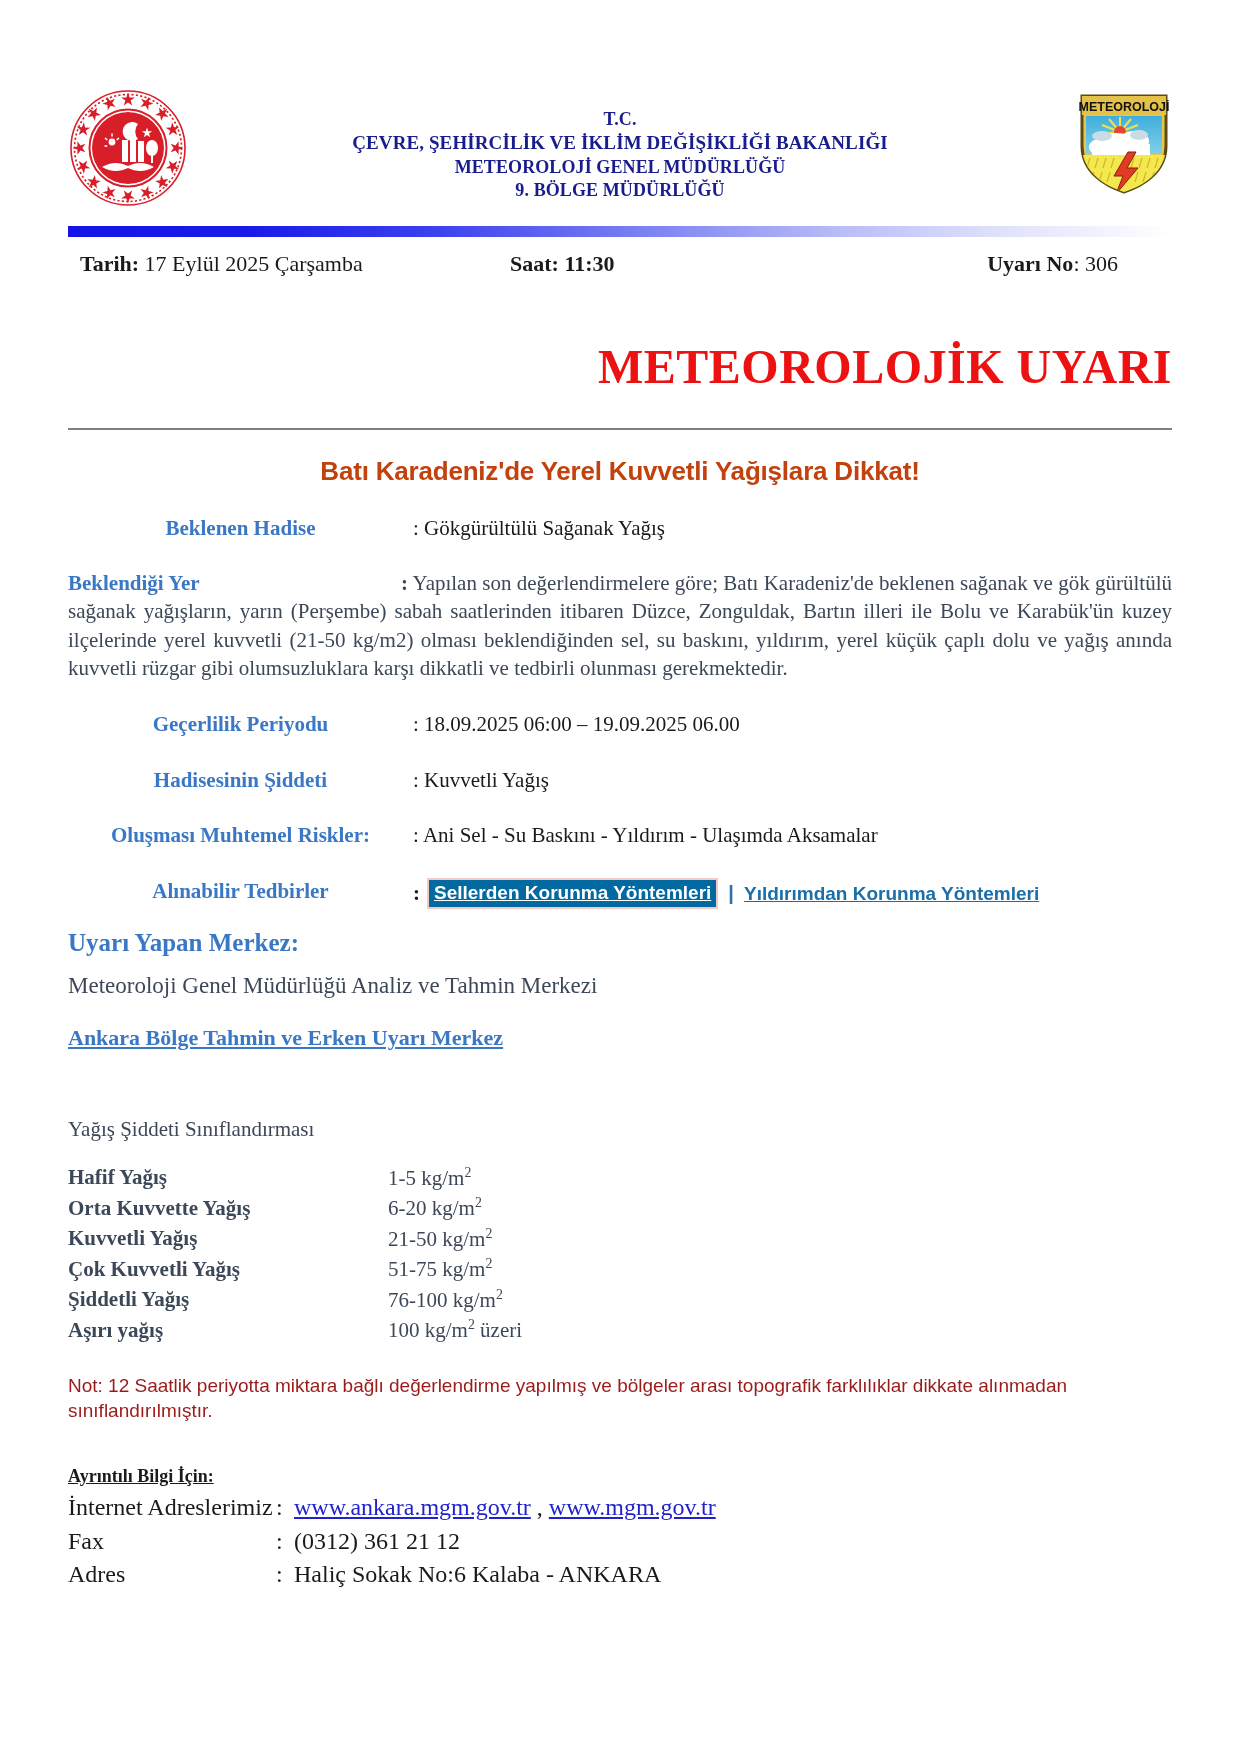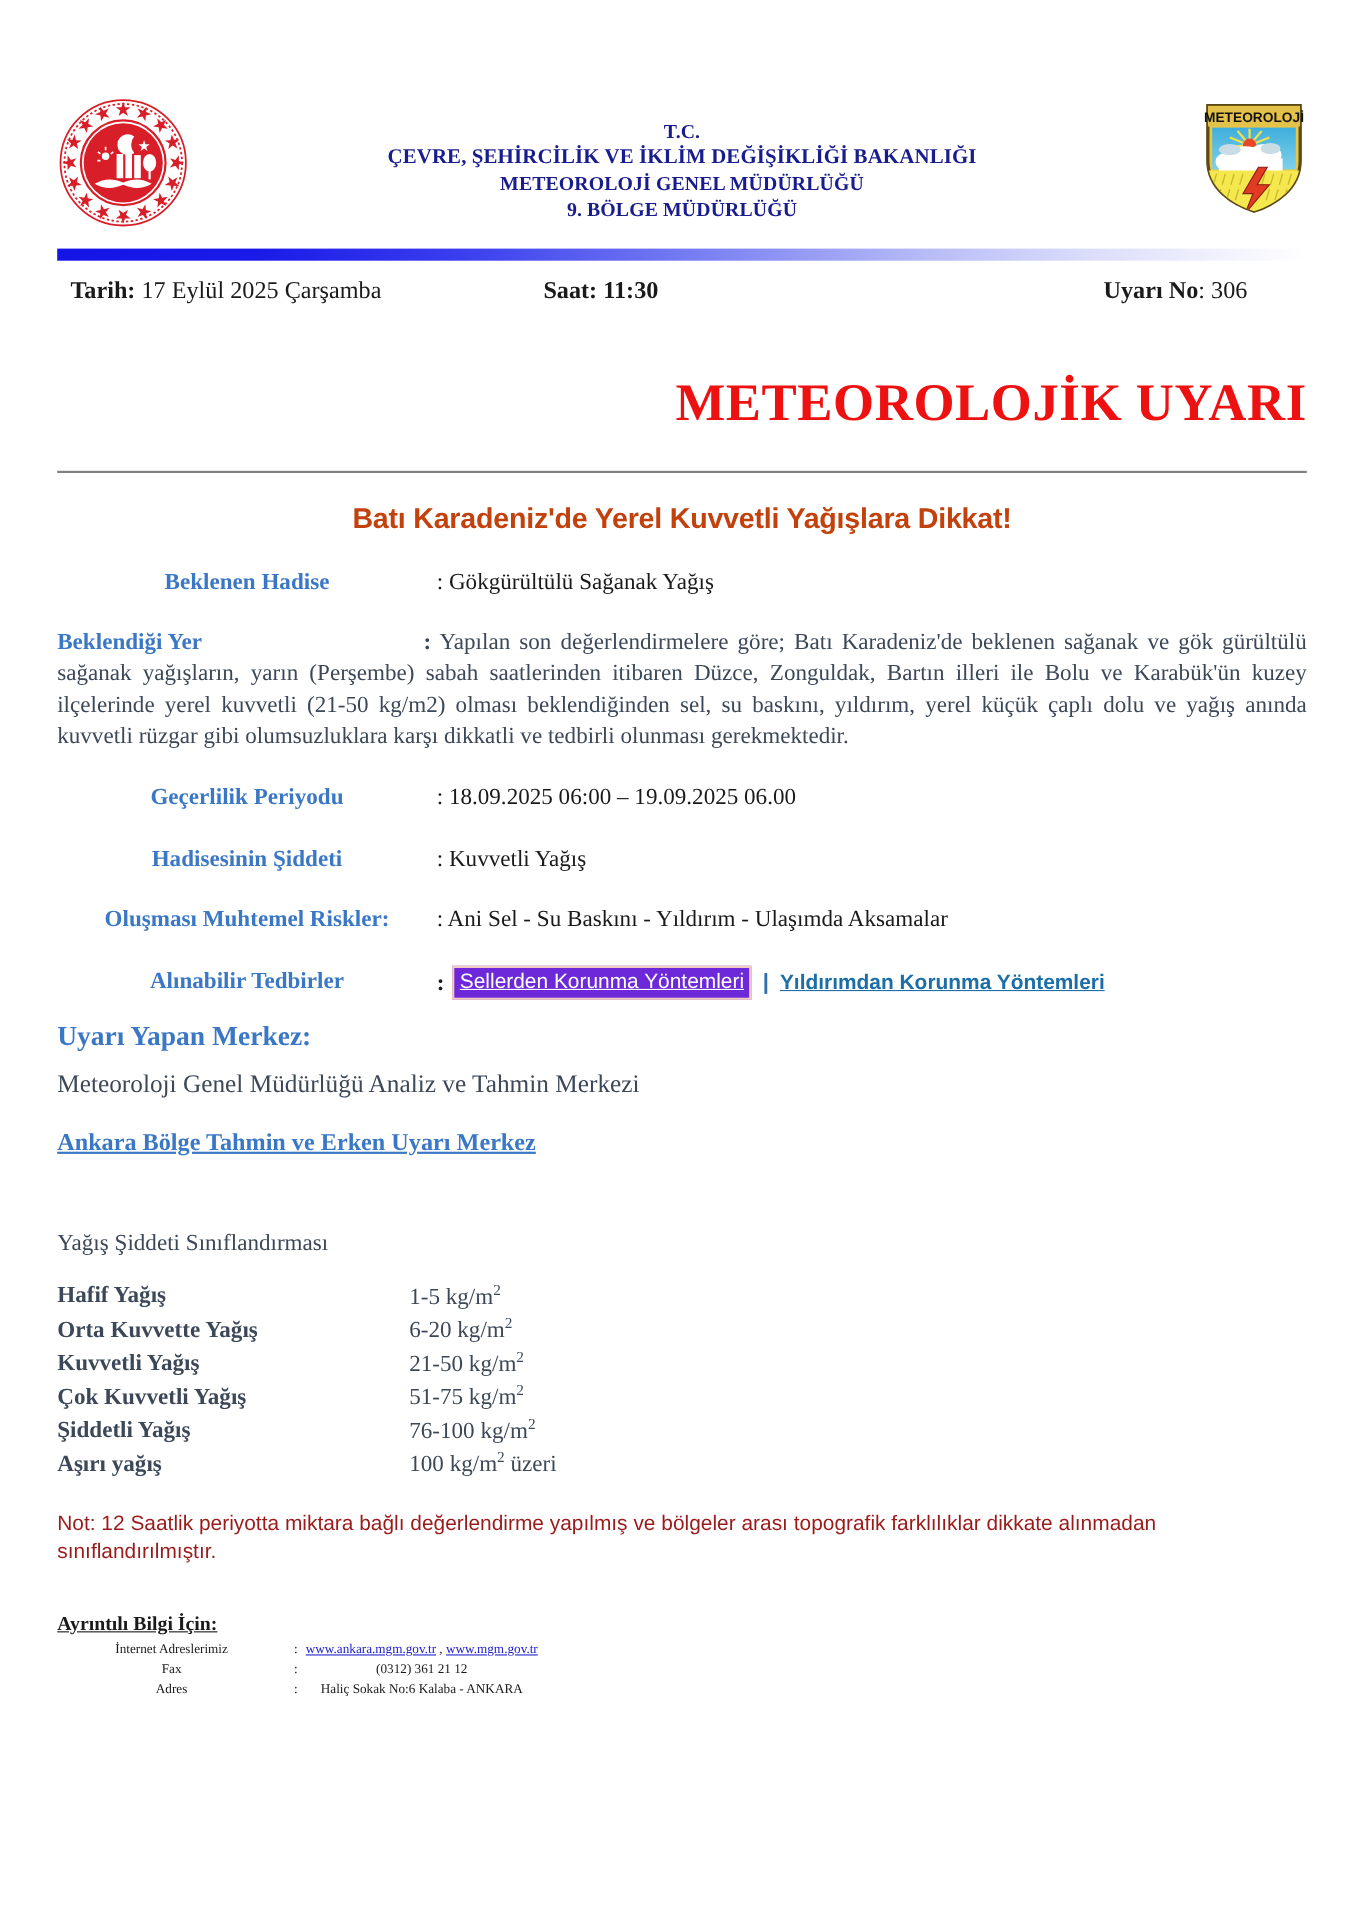--- a/index.html
+++ b/index.html
@@ -14,21 +14,21 @@
     position: relative;
     font-family: "Liberation Serif", "DejaVu Serif", serif;
     color: #1a1a1a;
     overflow: hidden;
   }
   .page {
     position: relative;
     width: 1240px;
     height: 1754px;
     box-sizing: border-box;
-    padding: 0 52px;
+    padding: 0 68px;
   }
 
   
   .header {
     display: flex;
     align-items: flex-start;
     justify-content: space-between;
     padding-top: 88px;
     height: 120px;
   }
@@ -138,23 +138,23 @@
     gap: 0;
     font-family: "Liberation Sans", "DejaVu Sans", sans-serif;
   }
   .measures-val .colon {
     font-family: "Liberation Serif", serif;
     font-weight: bold;
     font-size: 21px;
     margin-right: 7px;
   }
   .link-boxed {
-    background: #6d28d9;
+    background: #0369a1;
     color: #ffffff;
-    font-weight: normal;
+    font-weight: bold;
     font-size: 19px;
     padding: 2px 5px 3px 5px;
     border: 2px solid #F3C9C4;
     line-height: 1.15;
     white-space: nowrap;
   }
   .sep {
     color: #2E6FA8;
     font-weight: bold;
     font-size: 20px;
@@ -226,22 +226,21 @@
   .footer { margin-top: 42px; }
   .footer-head {
     font-weight: bold;
     font-size: 18px;
     text-decoration: underline;
     color: #1a1a1a;
   }
   .footer-table {
     margin-top: 4px;
     border-collapse: collapse;
-    font-size: 12px;
-    text-align: center;
+    font-size: 24px;
   }
   .footer-table td { padding: 1px 0; line-height: 1.32; vertical-align: top; }
   .footer-table td.f-key { width: 208px; }
   .footer-table td.f-colon { width: 18px; }
   .footer-table a, .footer-link {
     color: #2222CC;
     text-decoration: underline;
   }
 
   

